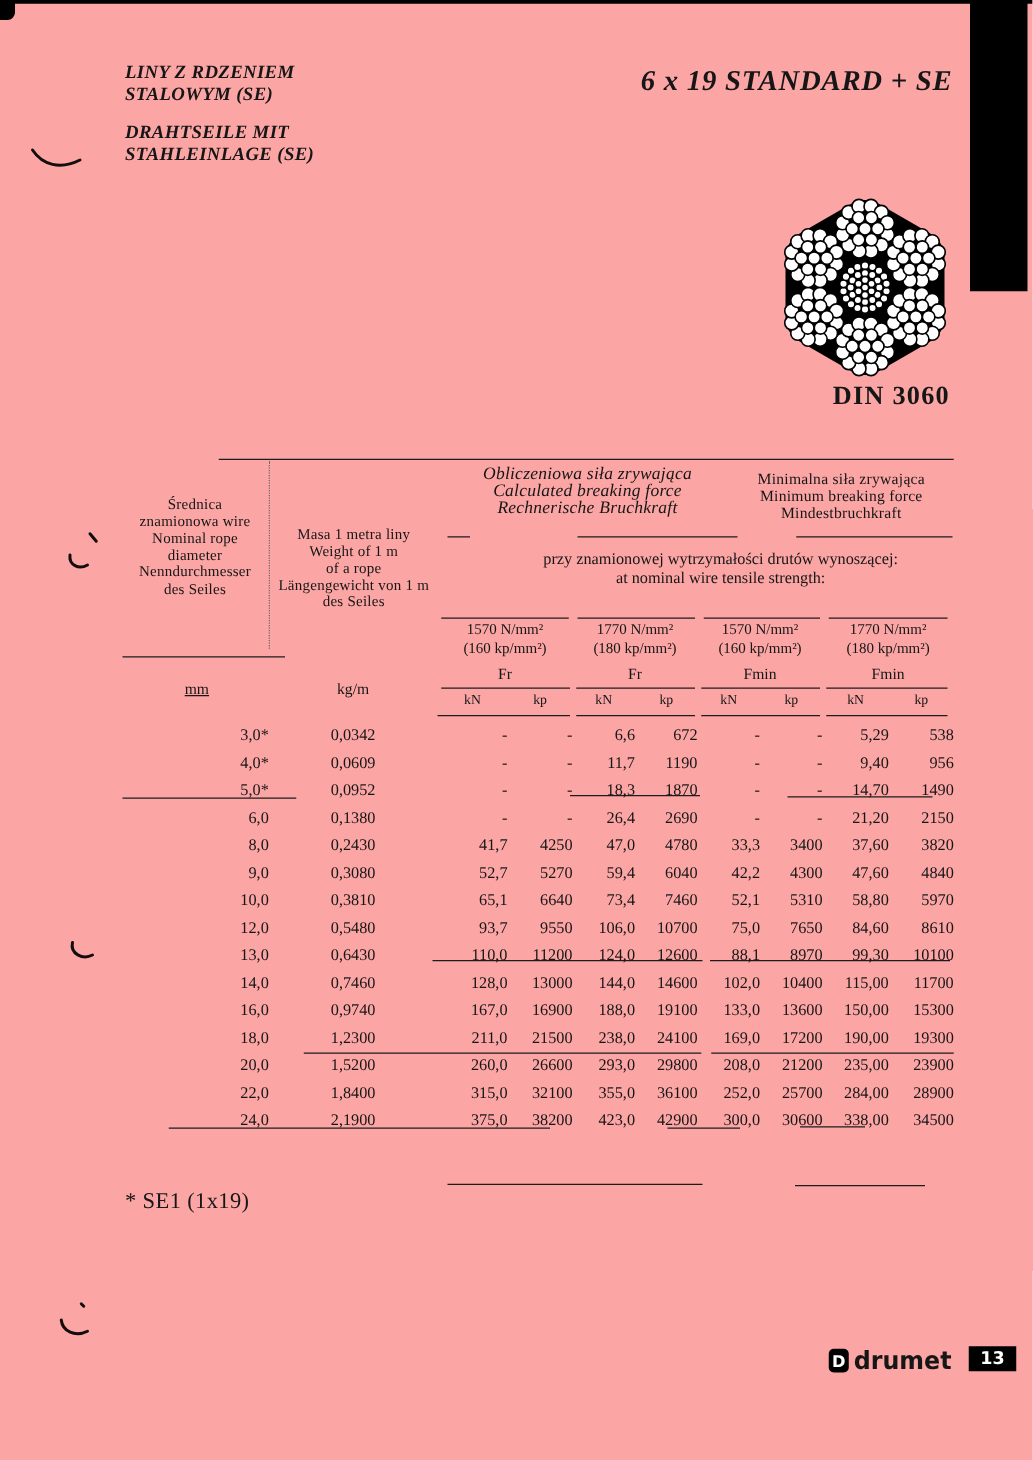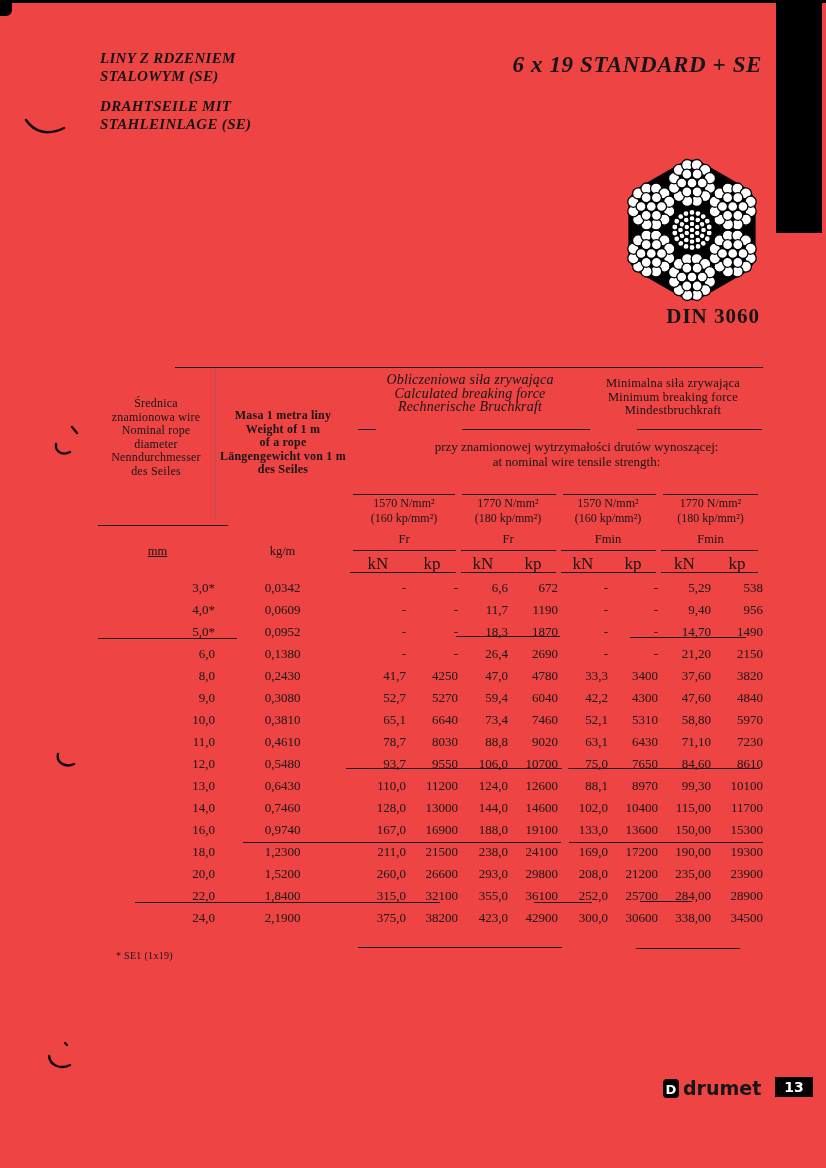--- a/index.html
+++ b/index.html
@@ -1,61 +1,61 @@
 <!DOCTYPE html>
 <html><head>
 <meta charset="utf-8">
 <style>
   html,body{margin:0;padding:0;}
   body{width:826px;height:1168px;background:#fff;position:relative;overflow:hidden;
        font-family:"Liberation Serif",serif;color:#161616;
        -webkit-font-smoothing:antialiased;}
-  .page{position:absolute;inset:0;background:#ef4444;padding-left:10px;}
+  .page{position:absolute;inset:0;background:#fca5a5;padding-left:10px;}
   .top-edge{position:absolute;top:0;left:0;width:826px;height:3px;background:#000;}
   .corner-blob{position:absolute;top:2px;left:0;width:12px;height:14px;background:#000;border-radius:0 0 6px 0;}
   .right-bar{position:absolute;top:0;left:776px;width:46px;height:233px;background:#000;}
 
   .left-titles{position:absolute;left:100px;top:50px;}
   .tblock{margin-bottom:13px;font:italic bold 15px/17.5px "Liberation Serif",serif;letter-spacing:.3px;}
   .product-title{position:absolute;right:64px;top:52px;font:italic bold 23px "Liberation Serif",serif;letter-spacing:.6px;}
   .construction{position:absolute;right:64px;top:96px;text-align:right;font:italic bold 12.5px/15.5px "Liberation Serif",serif;letter-spacing:.2px;}
   .rope-wrap{position:absolute;left:616px;top:152px;width:152px;height:156px;}
   .din{position:absolute;right:66px;top:304px;font:bold 21px "Liberation Serif",serif;letter-spacing:1px;}
 
   .tbl{position:absolute;left:100px;top:365px;width:663px;height:600px;}
   .hr{position:absolute;height:1.4px;background:#1c1c1c;}
   .vdot{position:absolute;width:0;border-left:1px dotted #6a6a6a;}
 
   .hdr{position:absolute;text-align:center;font-size:12px;line-height:13.6px;letter-spacing:.2px;}
   .hdr span{display:block;}
   .hdr-col1{left:-8px;top:32px;width:128px;text-align:center;}
-  .hdr-col2{left:112px;top:44px;width:142px;font-weight:bold;}
+  .hdr-col2{left:112px;top:56px;width:142px;}
   .hdr-calc{left:260px;top:8px;width:220px;font-size:14px;font-style:italic;}
   .hdr-min{left:478px;top:12px;width:190px;font-size:12.5px;}
   .note{position:absolute;left:290px;top:74px;width:373px;text-align:center;font-size:13px;line-height:15px;}
   .note span{display:block;}
 
   .ghead{position:absolute;top:131px;text-align:center;font-size:12px;line-height:14.5px;}
   .ghead span{display:block;}
   .flabel{position:absolute;top:167px;text-align:center;font-size:12.5px;}
   .g1{left:250px;width:108px}.g2{left:358px;width:100px}.g3{left:458px;width:100px}.g4{left:558px;width:105px}
 
   .unit-mm{position:absolute;left:0;top:179px;width:115px;text-align:center;font-size:12.5px;text-decoration:underline;}
   .unit-kgm{position:absolute;left:115px;top:179px;width:135px;text-align:center;font-size:12.5px;}
   .units-row{position:absolute;left:250px;top:189px;display:flex;}
-  .unit-cell{display:inline-block;text-align:center;font-size:17px;}
+  .unit-cell{display:inline-block;text-align:center;font-size:11px;}
 
   table.data{position:absolute;left:0;top:212px;width:663px;border-collapse:collapse;table-layout:fixed;}
   table.data td{height:22px;padding:0;font-size:13px;white-space:nowrap;}
   td.c0{text-align:right;padding-right:18px;}
   td.c1{text-align:center;}
   td.c2,td.c4,td.c6,td.c8{text-align:right;padding-right:12px;}
   td.c3,td.c5,td.c7,td.c9{text-align:right;padding-right:4px;}
 
-  .footnote{position:absolute;left:100px;top:950px;font-size:10px;letter-spacing:.3px;margin-left:16px;}
+  .footnote{position:absolute;left:100px;top:950px;font-size:18px;letter-spacing:.3px;}
 
   .footer-logo{position:absolute;left:662px;top:1076px;display:flex;align-items:center;}
   .brand{font-family:"DejaVu Sans",sans-serif;font-weight:bold;font-size:20px;letter-spacing:0;
          transform:scaleX(.95);transform-origin:left;margin-left:3px;}
   .page-num{position:absolute;left:775px;top:1077px;width:38px;height:20px;background:#000;color:#fff;
             display:flex;align-items:center;justify-content:center;
             font-family:"DejaVu Sans",sans-serif;font-weight:bold;font-size:14px;}
   .marks{position:absolute;inset:0;pointer-events:none;}
 </style>
 </head>
@@ -435,32 +435,20 @@
             <td class="c2">65,1</td>
             <td class="c3">6640</td>
             <td class="c4">73,4</td>
             <td class="c5">7460</td>
             <td class="c6">52,1</td>
             <td class="c7">5310</td>
             <td class="c8">58,80</td>
             <td class="c9">5970</td>
           </tr>
           <tr>
-            <td class="c0">11,0</td>
-            <td class="c1">0,4610</td>
-            <td class="c2">78,7</td>
-            <td class="c3">8030</td>
-            <td class="c4">88,8</td>
-            <td class="c5">9020</td>
-            <td class="c6">63,1</td>
-            <td class="c7">6430</td>
-            <td class="c8">71,10</td>
-            <td class="c9">7230</td>
-          </tr>
-          <tr>
             <td class="c0">12,0</td>
             <td class="c1">0,5480</td>
             <td class="c2">93,7</td>
             <td class="c3">9550</td>
             <td class="c4">106,0</td>
             <td class="c5">10700</td>
             <td class="c6">75,0</td>
             <td class="c7">7650</td>
             <td class="c8">84,60</td>
             <td class="c9">8610</td>

